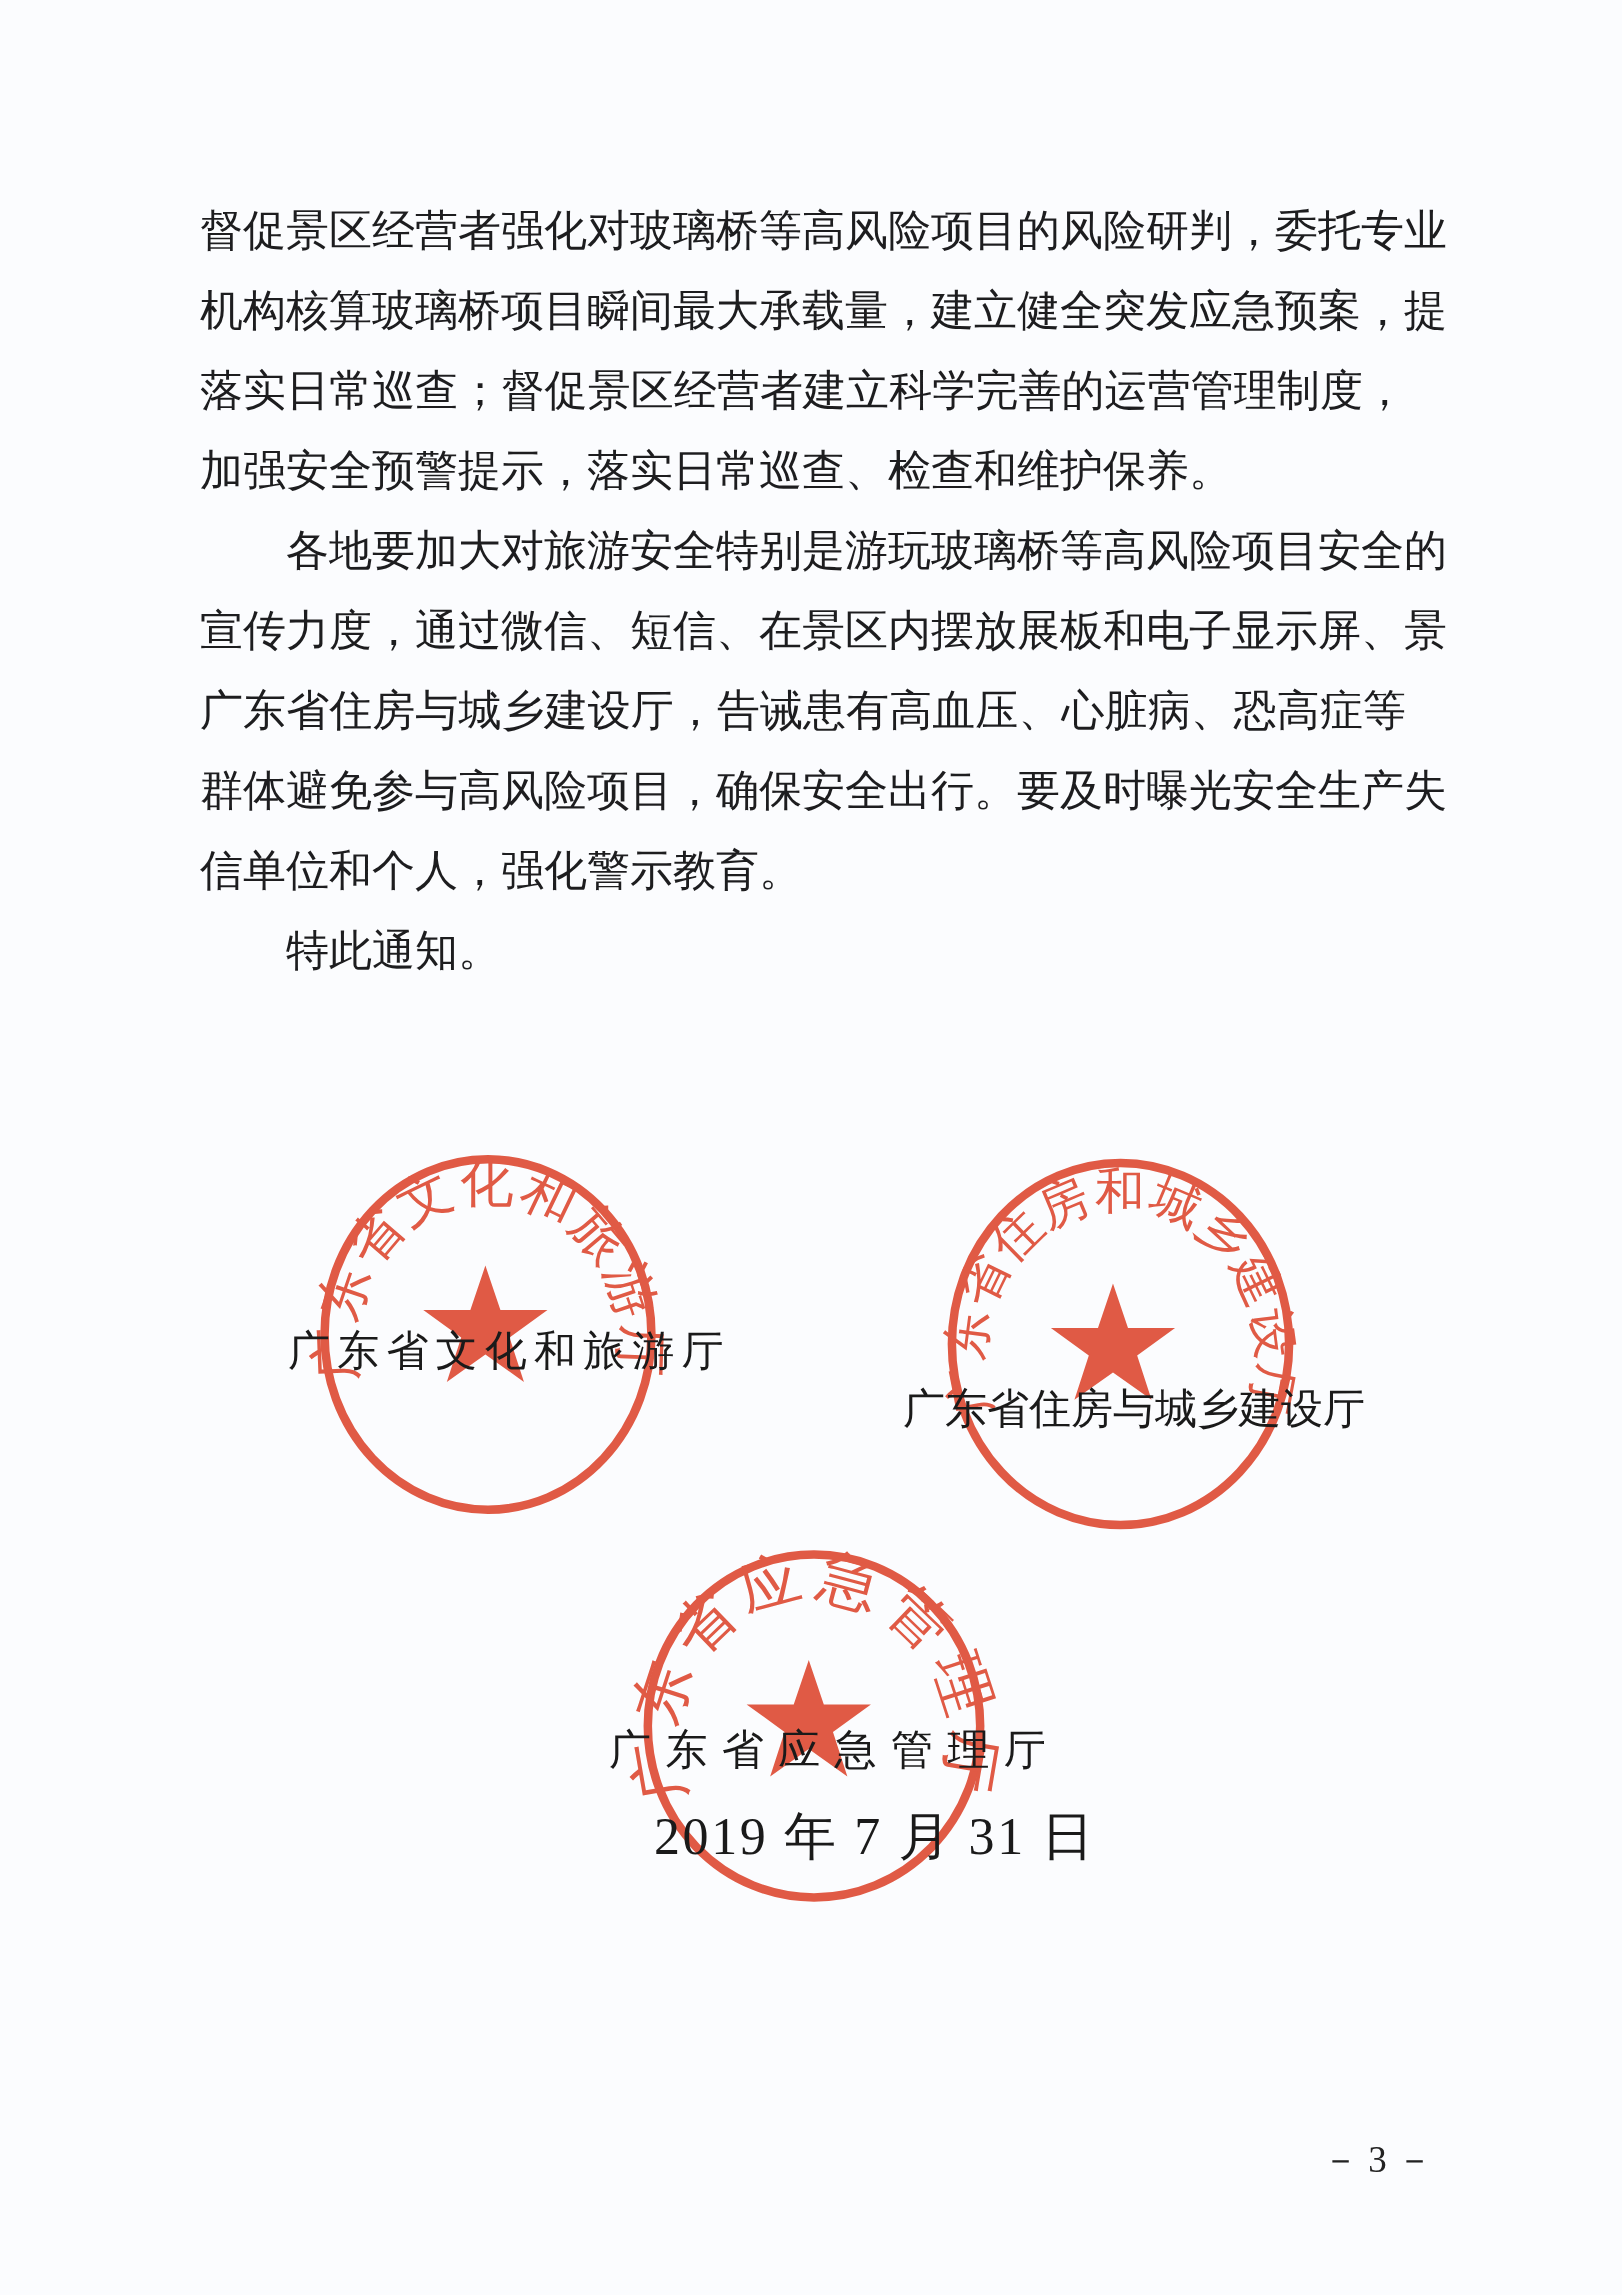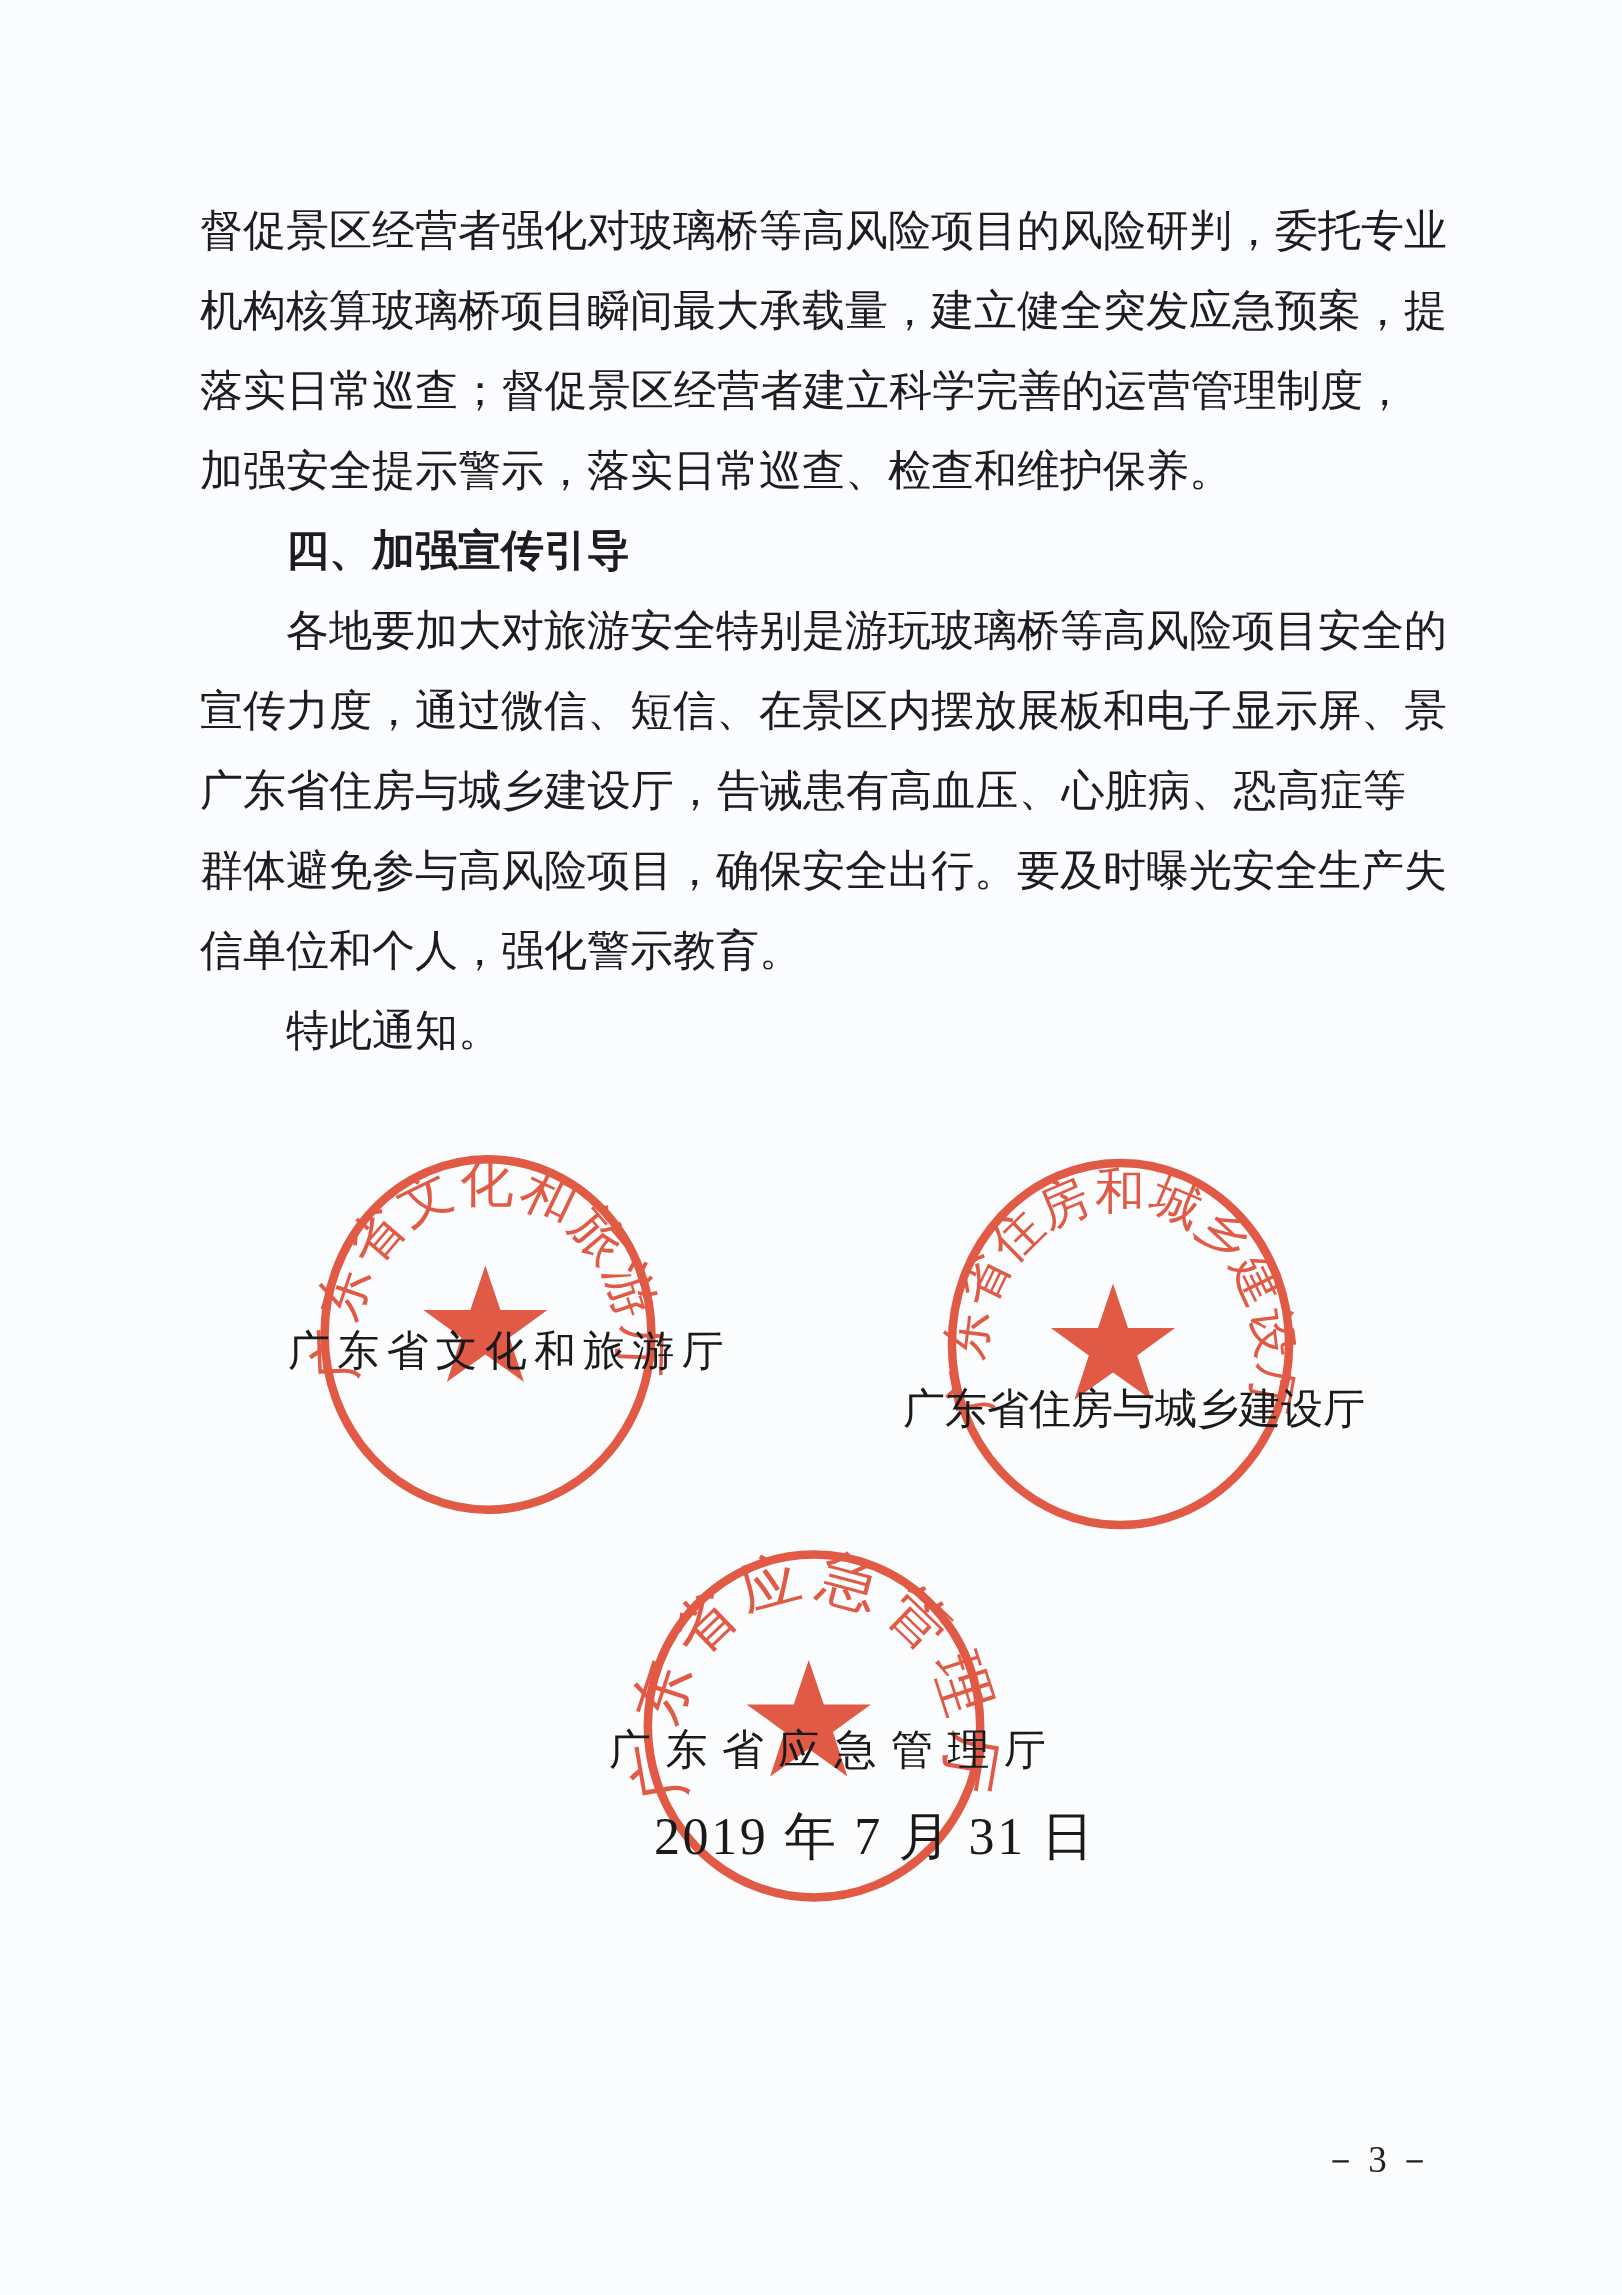--- a/index.html
+++ b/index.html
@@ -48,23 +48,22 @@
 </style>
 </head>
 <body>
 
 <div class="page">
 
   <div class="body-text">
     <span class="line">督促景区经营者强化对玻璃桥等高风险项目的风险研判，委托专业</span>
     <span class="line">机构核算玻璃桥项目瞬间最大承载量，建立健全突发应急预案，提</span>
     <span class="line">落实日常巡查；督促景区经营者建立科学完善的运营管理制度，</span>
-    <span class="line last">加强安全提示警示，落实日常巡查、检查和维护保养。</span>
+    <span class="line last">加强安全预警提示，落实日常巡查、检查和维护保养。</span>
 
-    <span class="heading">四、加强宣传引导</span>
 
     <span class="line indent">各地要加大对旅游安全特别是游玩玻璃桥等高风险项目安全的</span>
     <span class="line">宣传力度，通过微信、短信、在景区内摆放展板和电子显示屏、景</span>
     <span class="line">广东省住房与城乡建设厅，告诫患有高血压、心脏病、恐高症等</span>
     <span class="line">群体避免参与高风险项目，确保安全出行。要及时曝光安全生产失</span>
     <span class="line last">信单位和个人，强化警示教育。</span>
 
     <span class="closing">特此通知。</span>
   </div>
 

